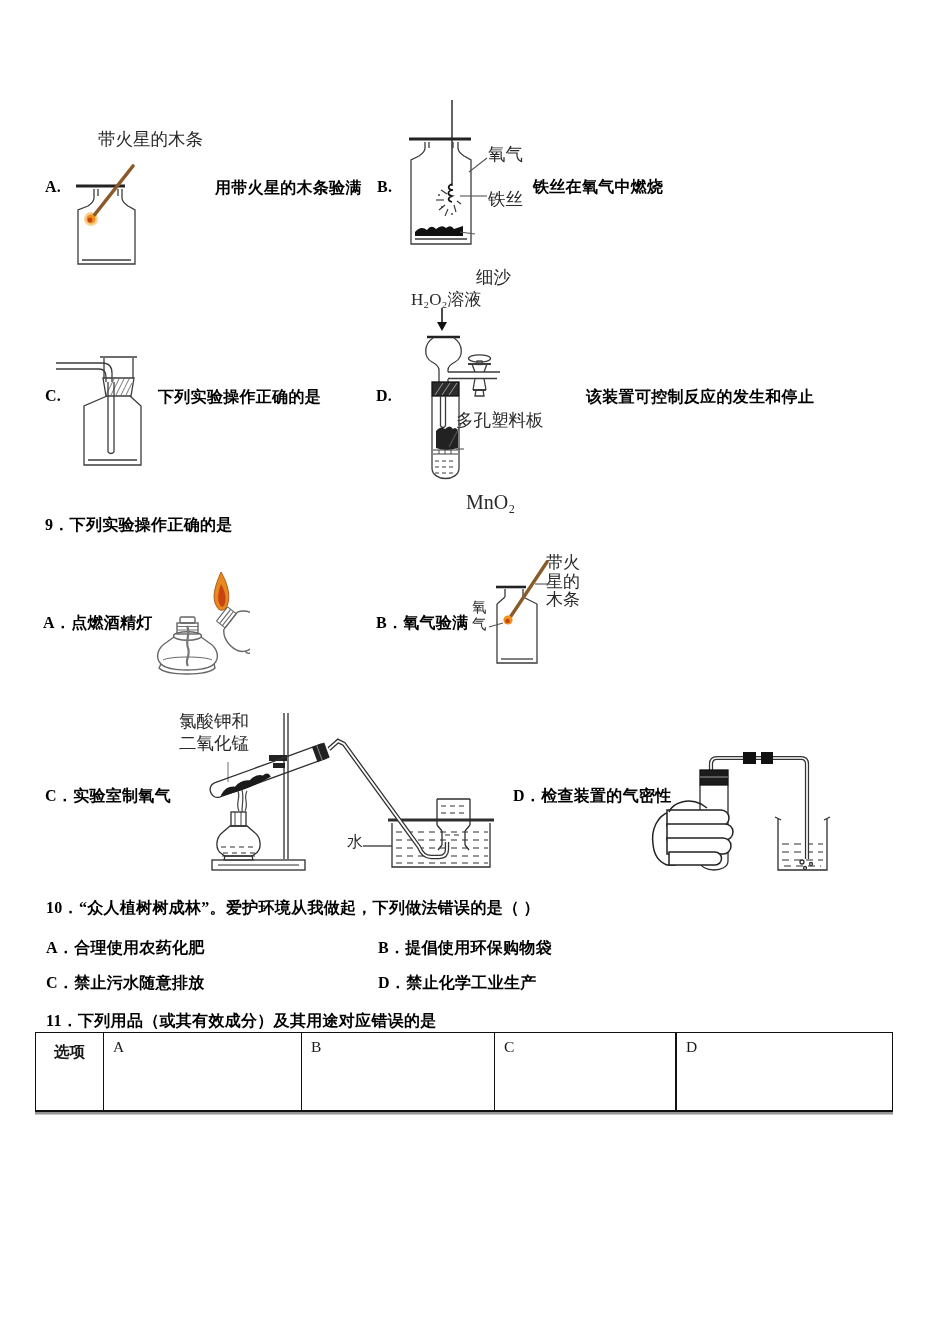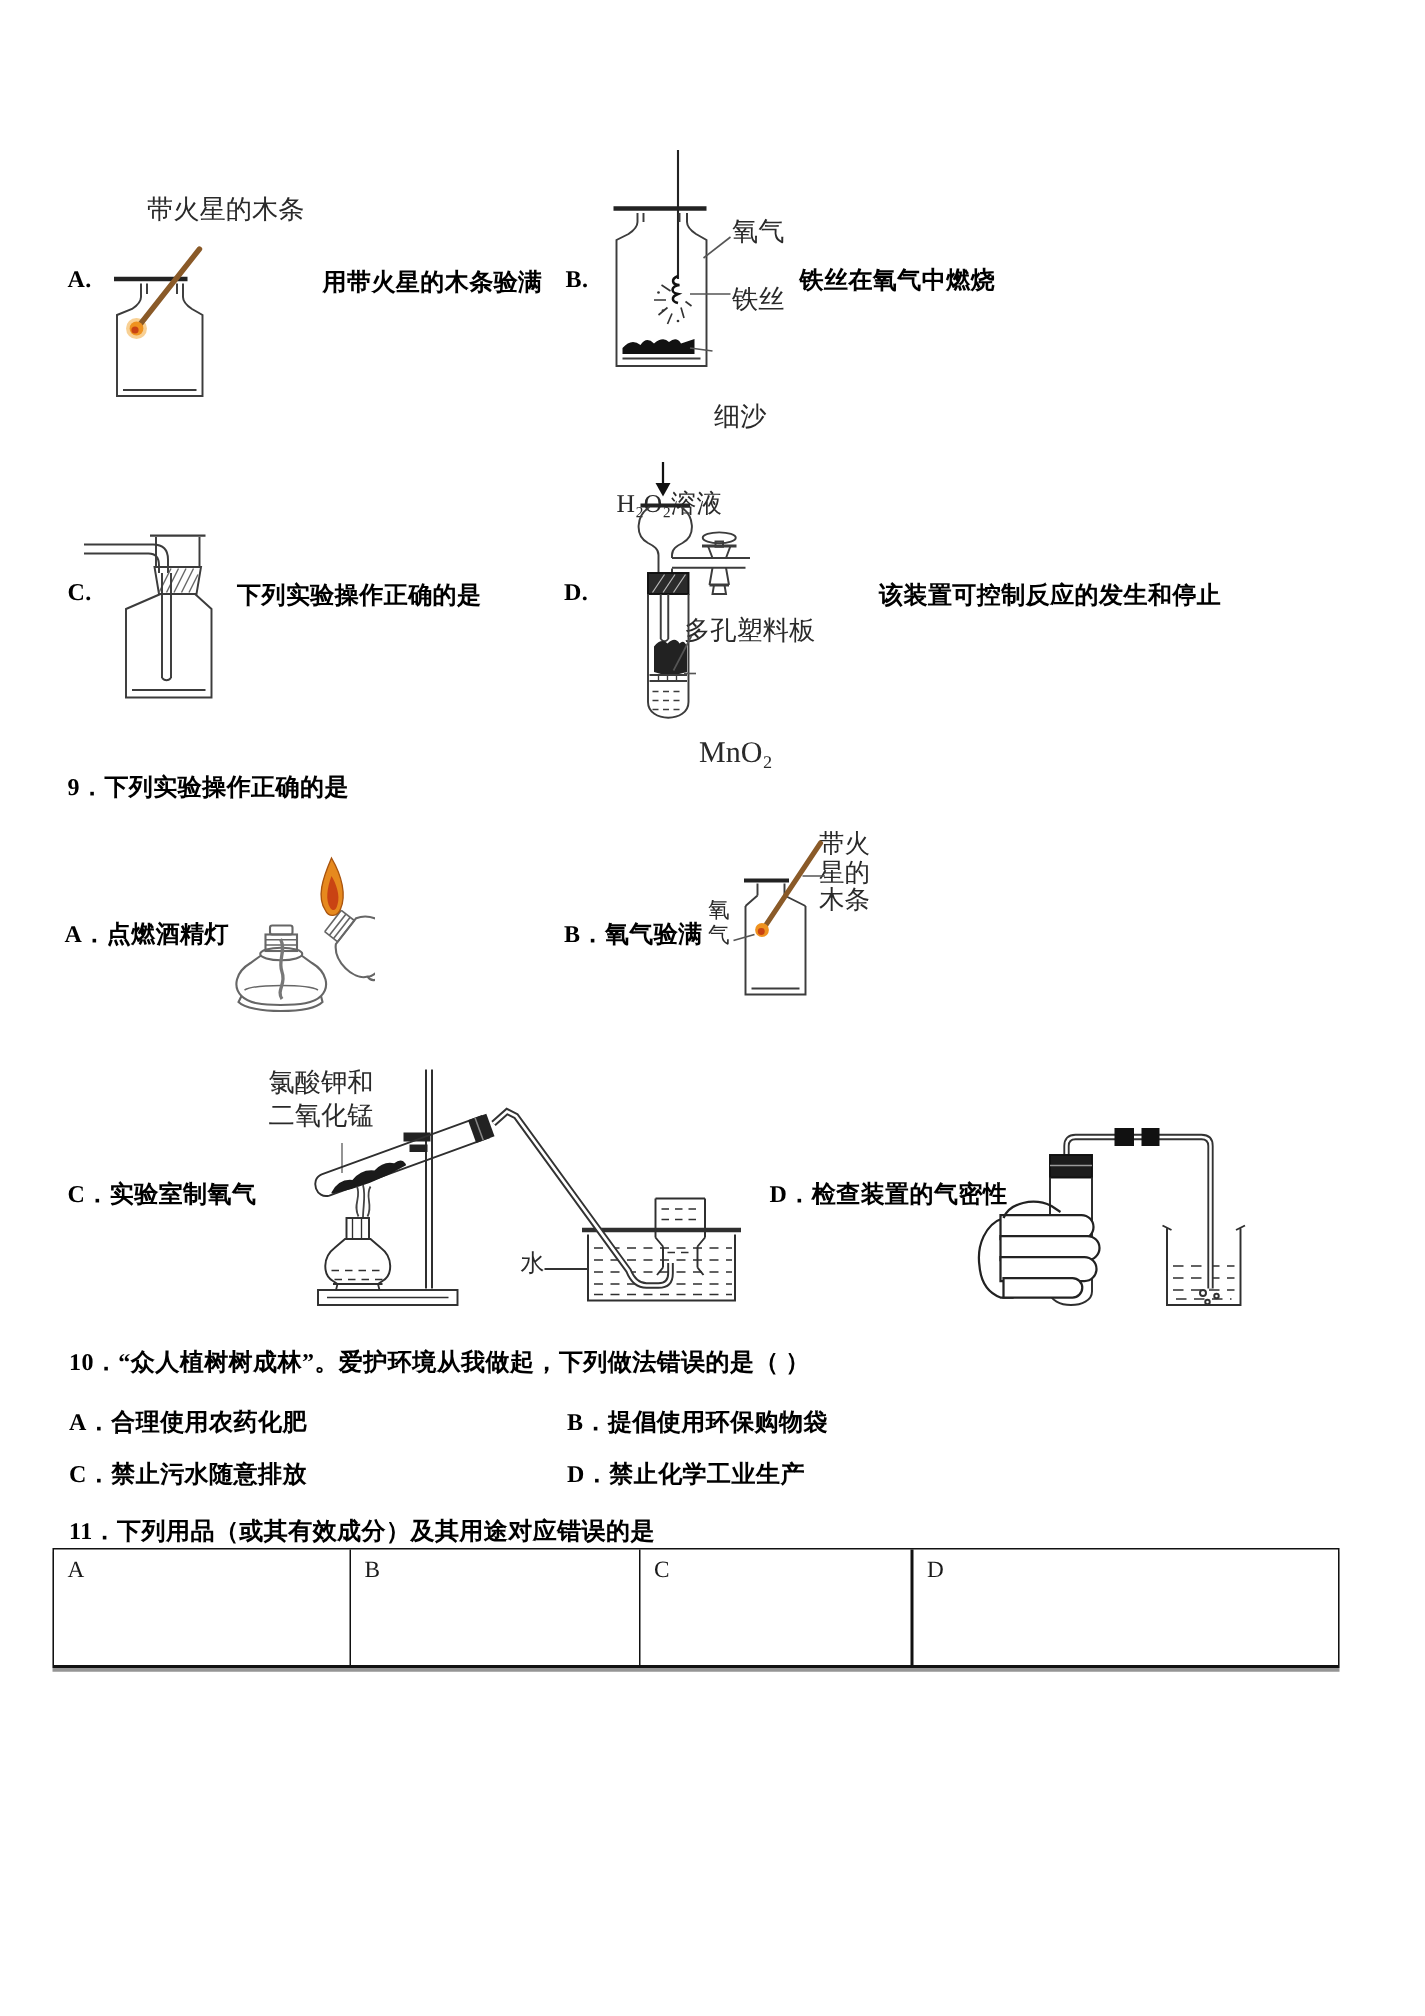--- a/index.html
+++ b/index.html
@@ -96,21 +96,21 @@
         <line x1="78" y1="43" x2="84" y2="31"></line>
       </g>
       <path d="M59,44 L36,54 V113 H93 V54 L82,44"></path>
       <line x1="40" y1="108" x2="89" y2="108"></line>
       <path d="M60,30 V100 M66,30 V100 M60,100 Q63,103 66,100"></path>
     </svg>
   </div>
 
   <div class="t b" style="left:376px;top:387px;">D.</div>
   <div class="t b" style="left:550px;top:387px;margin-left:36px;">该装置可控制反应的发生和停止</div>
-  <div class="lbl" style="left:411px;top:288px;font-size:17px;margin-top:36px;">H₂O₂溶液</div>
+  <div class="lbl" style="left:411px;top:288px;font-size:17px;">H₂O₂溶液</div>
   <div class="lbl" style="left:456px;top:408px;">多孔塑料板</div>
   <div class="lbl" style="left:466px;top:443px;font-size:20px;margin-top:48px;">MnO₂</div>
 
   <div class="svgbox" style="left:412px;top:300px;">
     <svg width="105" height="190" viewBox="0 0 105 190" fill="none" stroke="#3c3c3c" stroke-width="1.3">
       <line x1="30" y1="8" x2="30" y2="23" stroke="#111" stroke-width="1.5"></line>
       <polygon points="25,22 35,22 30,31" fill="#111" stroke="none"></polygon>
       <line x1="15" y1="37" x2="48" y2="37" stroke="#222" stroke-width="2.6"></line>
       <path d="M21,38 C12,44 11,57 20,62 C24,64 27,66 27,70 M42,38 C51,44 52,57 43,62 C39,64 36,66 36,70"></path>
       <path d="M27,70 V82 M36,70 V72 M36,79 V82"></path>
@@ -286,19 +286,20 @@
 
   <div class="t b" style="left:46px;top:898px;">10．“众人植树树成林”。爱护环境从我做起，下列做法错误的是（  ）</div>
   <div class="t b" style="left:46px;top:938px;">A．合理使用农药化肥</div>
   <div class="t b" style="left:378px;top:938px;">B．提倡使用环保购物袋</div>
   <div class="t b" style="left:46px;top:973px;">C．禁止污水随意排放</div>
   <div class="t b" style="left:378px;top:973px;">D．禁止化学工业生产</div>
 
   <div class="t b" style="left:46px;top:1011px;text-align:right;">11．下列用品（或其有效成分）及其用途对应错误的是</div>
 
   <div class="opt-table">
+    <div class="opt-cell head" style="width:68px;">选项</div>
     <div class="opt-cell" style="width:198px;">A</div>
     <div class="opt-cell" style="width:193px;">B</div>
     <div class="opt-cell thick" style="width:182px;">C</div>
     <div class="opt-cell" style="flex:1;">D</div>
   </div>
 
 </div>
 
 </body></html>

